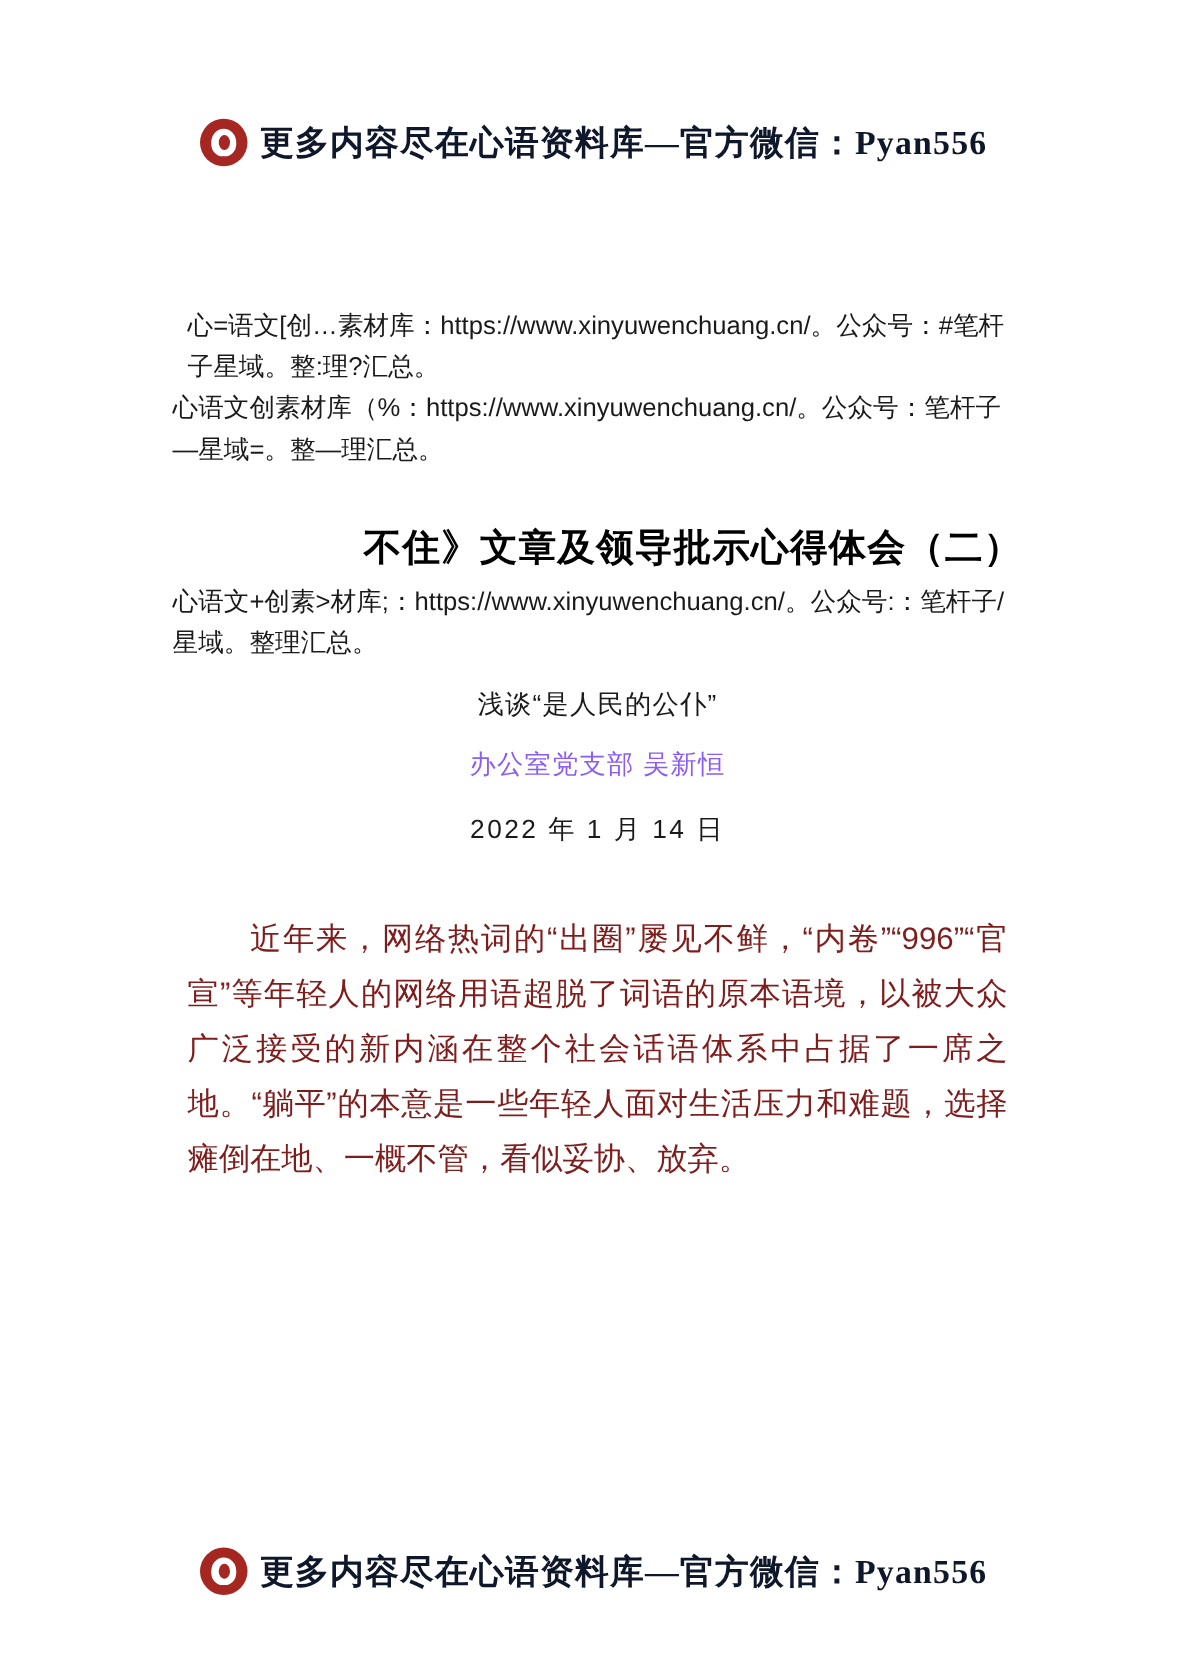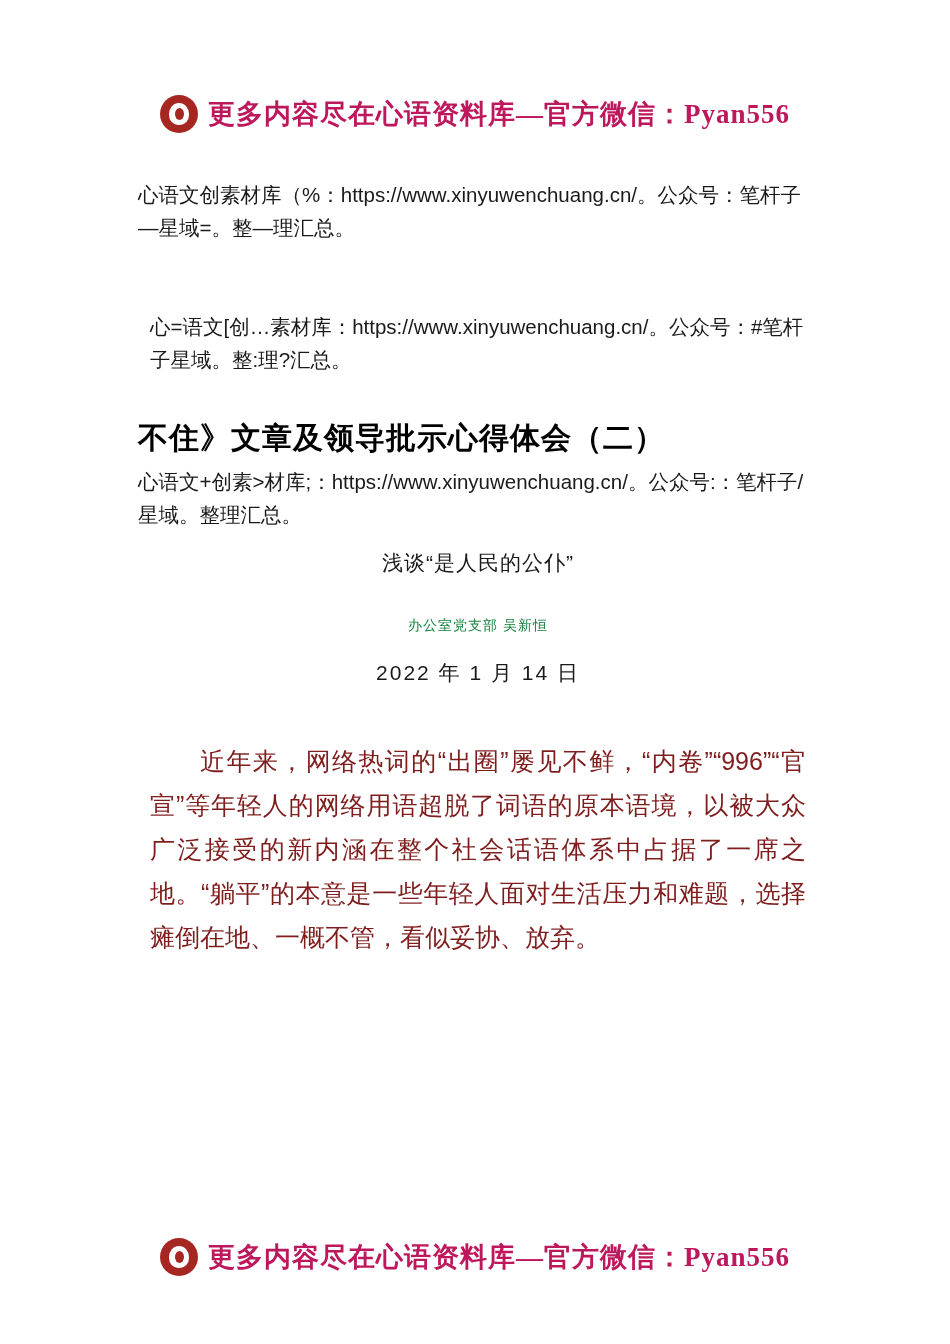--- a/index.html
+++ b/index.html
@@ -57,21 +57,21 @@
     position: absolute;
     left: 15px; top: 13px;
     width: 9px; height: 12px;
     border-radius: 50%;
     background: #a62622;
   }
   .wm-text {
     font-family: "Liberation Serif", serif;
     font-size: 27px;
     font-weight: bold;
-    color: #be185d;
+    color: #0f172a;
     letter-spacing: 1px;
   }
 
   
   .doc {
     position: absolute;
     left: 138px;
     top: 178px;
     width: 680px;
   }
@@ -88,44 +88,44 @@
   .para-mono.indent1 {
     margin-top: 66px;
     padding-left: 12px;
   }
 
   .doc-title {
     font-family: "Liberation Serif", serif;
     font-size: 30px;
     font-weight: bold;
     color: #000000;
-    text-align: left;
+    text-align: right;
     letter-spacing: 1px;
     margin: 42px 0 6px 0;
     white-space: nowrap;
   }
 
   .para-mono.after-title {
     margin-top: 4px;
   }
 
   .subtitle {
     font-family: "Liberation Sans", sans-serif;
     font-size: 21px;
     color: #1a1a1a;
     text-align: center;
     margin-top: 18px;
     letter-spacing: 1px;
   }
   .byline {
     font-family: "Liberation Sans", sans-serif;
-    font-size: 14px;
-    color: #15803d;
+    font-size: 21px;
+    color: #8b5cf6;
     text-align: center;
-    margin-top: 40px;
+    margin-top: 20px;
     letter-spacing: 1px;
   }
   .dateline {
     font-family: Liberation Sans, sans-serif;
     font-size: 21px;
     color: #1a1a1a;
     text-align: center;
     margin-top: 24px;
     letter-spacing: 2px;
   }
@@ -156,23 +156,23 @@
     <div class="wm-logo">
       <div class="outer"></div>
       <div class="inner"></div>
       <div class="dot"></div>
     </div>
     <div class="wm-text">更多内容尽在心语资料库—官方微信：Pyan556</div>
   </div>
 
   <div class="doc">
 
+    <p class="para-mono indent1">心=语文[创…素材库：https://www.xinyuwenchuang.cn/。公众号：#笔杆子星域。整:理?汇总。</p>
+
     <p class="para-mono">心语文创素材库（%：https://www.xinyuwenchuang.cn/。公众号：笔杆子—星域=。整—理汇总。</p>
-
-    <p class="para-mono indent1">心=语文[创…素材库：https://www.xinyuwenchuang.cn/。公众号：#笔杆子星域。整:理?汇总。</p>
 
     <h1 class="doc-title">不住》文章及领导批示心得体会（二）</h1>
 
     <p class="para-mono after-title">心语文+创素&gt;材库;：https://www.xinyuwenchuang.cn/。公众号:：笔杆子/星域。整理汇总。</p>
 
     <div class="subtitle">浅谈“是人民的公仆”</div>
 
     <div class="byline">办公室党支部 吴新恒</div>
 
     <div class="dateline">2022 年 1 月 14 日</div>

